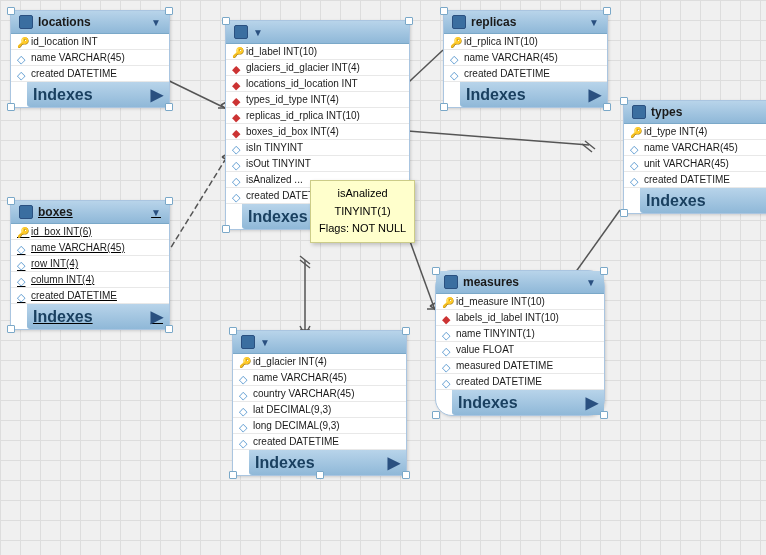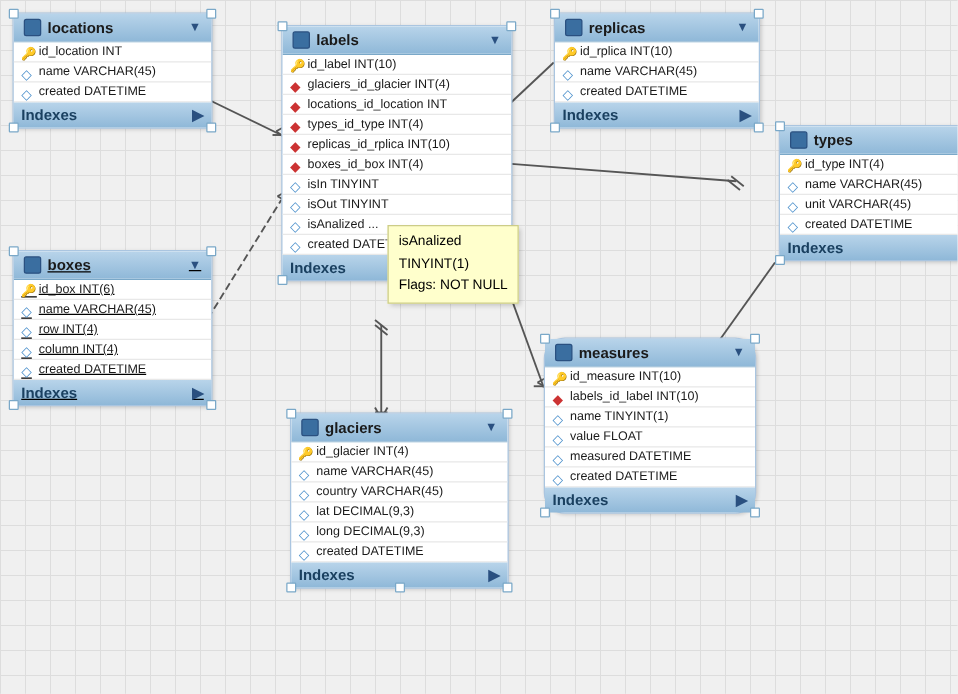--- a/index.html
+++ b/index.html
@@ -95,28 +95,29 @@
 
     .field-text {
       font-size: 10px;
       color: #1a1a1a;
       white-space: nowrap;
     }
 
     .table-footer {
       background: linear-gradient(to bottom, #b8d4ea, #8fb8d8);
       padding: 3px 6px;
-      font-size: 12px;
+      font-size: 16px;
       color: #1a4060;
       font-weight: bold;
       display: flex;
       align-items: center;
       justify-content: space-between;
       border-radius: 0 0 3px 3px;
       cursor: pointer;
+      margin-left: 16px;
     }
 
     .footer-arrow {
       color: #2a5080;
     }
 
     
     .resize-handle {
       position: absolute;
       width: 8px;
@@ -246,21 +247,20 @@
   </div>
   <div class="resize-handle resize-bl"></div>
   <div class="resize-handle resize-br"></div>
 </div>
 
 <div class="table-card" style="left:225px; top:20px; width:185px;">
   <div class="resize-handle resize-tl"></div>
   <div class="resize-handle resize-tr"></div>
   <div class="table-header">
     <span class="table-header-icon"></span>
-    <span class="table-header-title">labels</span>
     <span class="table-header-arrow">▼</span>
   </div>
   <div class="table-row">
     <span class="field-icon icon-key">🔑</span>
     <span class="field-text">id_label INT(10)</span>
   </div>
   <div class="table-row">
     <span class="field-icon icon-red-diamond" style="color:#cc3333;">◆</span>
     <span class="field-text">glaciers_id_glacier INT(4)</span>
   </div>
@@ -399,21 +399,20 @@
   </div>
   <div class="resize-handle resize-bl"></div>
   <div class="resize-handle resize-br"></div>
 </div>
 
 <div class="table-card" style="left:232px; top:330px; width:175px;">
   <div class="resize-handle resize-tl"></div>
   <div class="resize-handle resize-tr"></div>
   <div class="table-header">
     <span class="table-header-icon"></span>
-    <span class="table-header-title">glaciers</span>
     <span class="table-header-arrow">▼</span>
   </div>
   <div class="table-row">
     <span class="field-icon icon-key">🔑</span>
     <span class="field-text">id_glacier INT(4)</span>
   </div>
   <div class="table-row">
     <span class="field-icon icon-diamond">◇</span>
     <span class="field-text">name VARCHAR(45)</span>
   </div>
@@ -475,17 +474,17 @@
     <span class="field-text">created DATETIME</span>
   </div>
   <div class="table-footer">
     <span>Indexes</span>
     <span class="footer-arrow">▶</span>
   </div>
   <div class="resize-handle resize-bl"></div>
   <div class="resize-handle resize-br"></div>
 </div>
 
-<div class="tooltip-box" style="left:310px; top:180px;">
+<div class="tooltip-box" style="left:310px; top:180px;text-align:center;">
   <div>isAnalized</div>
   <div>TINYINT(1)</div>
   <div>Flags: NOT NULL</div>
 </div>
 
 </body></html>

